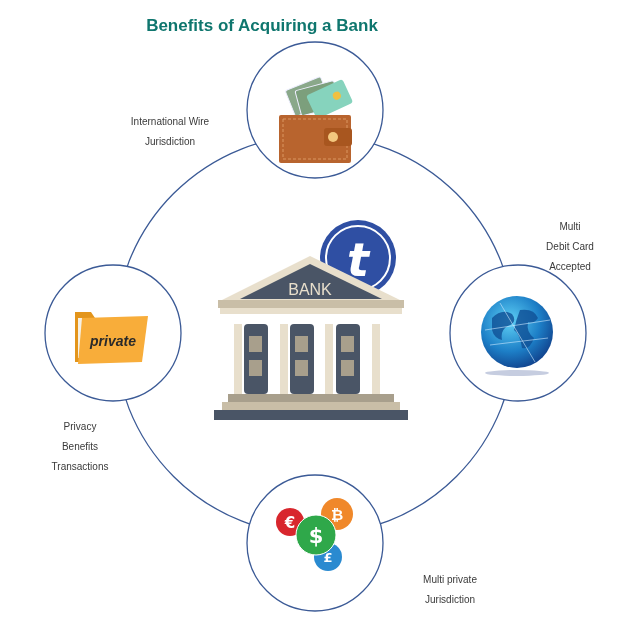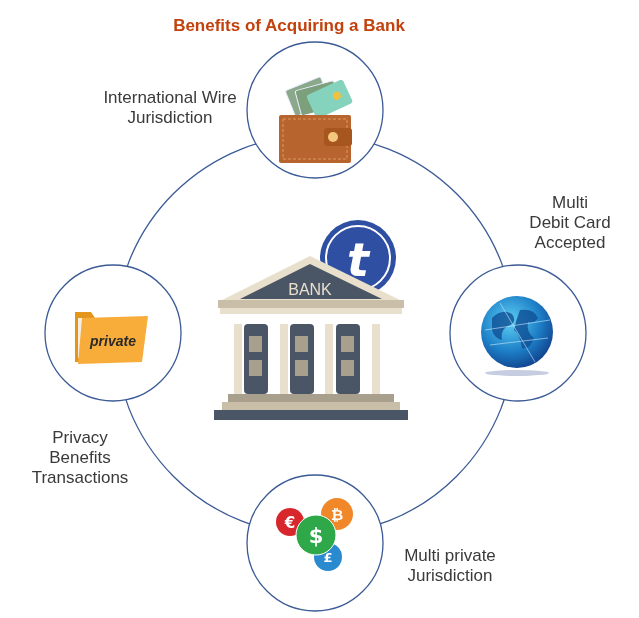--- a/index.html
+++ b/index.html
@@ -1,19 +1,19 @@
 <!DOCTYPE html>
 <html><head>
 <meta charset="utf-8">
 <style>
   html, body { margin:0; padding:0; background:#ffffff; }
   body { width:639px; height:618px; position:relative; overflow:hidden; font-family:"Liberation Sans", sans-serif; }
-  .title { position:absolute; left:0; top:16px; width:524px; text-align:center; font-weight:bold; font-size:17px; color:#c2410c;padding-left:27px; }
+  .title { position:absolute; left:0; top:16px; width:524px; text-align:center; font-weight:bold; font-size:17px; color:#0f766e; }
   svg.diagram { position:absolute; left:0; top:0; }
-  .label { position:absolute; text-align:center; font-size:17px; color:#3a3a3a; line-height:20px; }
+  .label { position:absolute; text-align:center; font-size:10px; color:#3a3a3a; line-height:20px;margin-top:24px; }
   .label span { display:block; }
 </style>
 </head>
 <body>
 
 <div class="title">Benefits of Acquiring a Bank</div>
 
 <svg class="diagram" width="639" height="618" viewBox="0 0 639 618">
 
   <circle cx="315" cy="335" r="200" fill="none" stroke="#3b5a96" stroke-width="1.3"></circle>
@@ -114,17 +114,17 @@
   <span>Multi</span>
   <span>Debit Card</span>
   <span>Accepted</span>
 </div>
 
 <div class="label" style="left:385px; top:546px; width:130px;">
   <span>Multi private</span>
   <span>Jurisdiction</span>
 </div>
 
-<div class="label" style="left:25px; top:428px; width:110px;text-align:center;">
+<div class="label" style="left:25px; top:393px; width:110px;text-align:center;">
   <span>Privacy</span>
   <span>Benefits</span>
   <span>Transactions</span>
 </div>
 
 </body></html>

